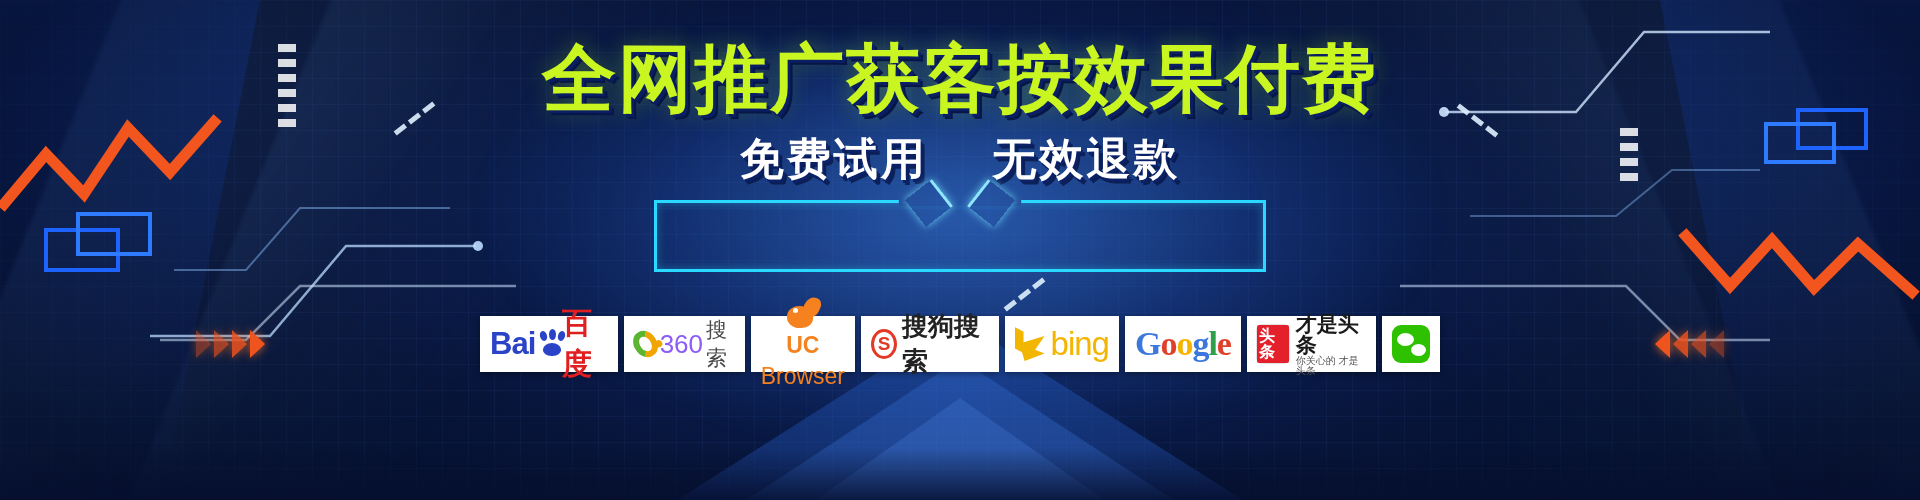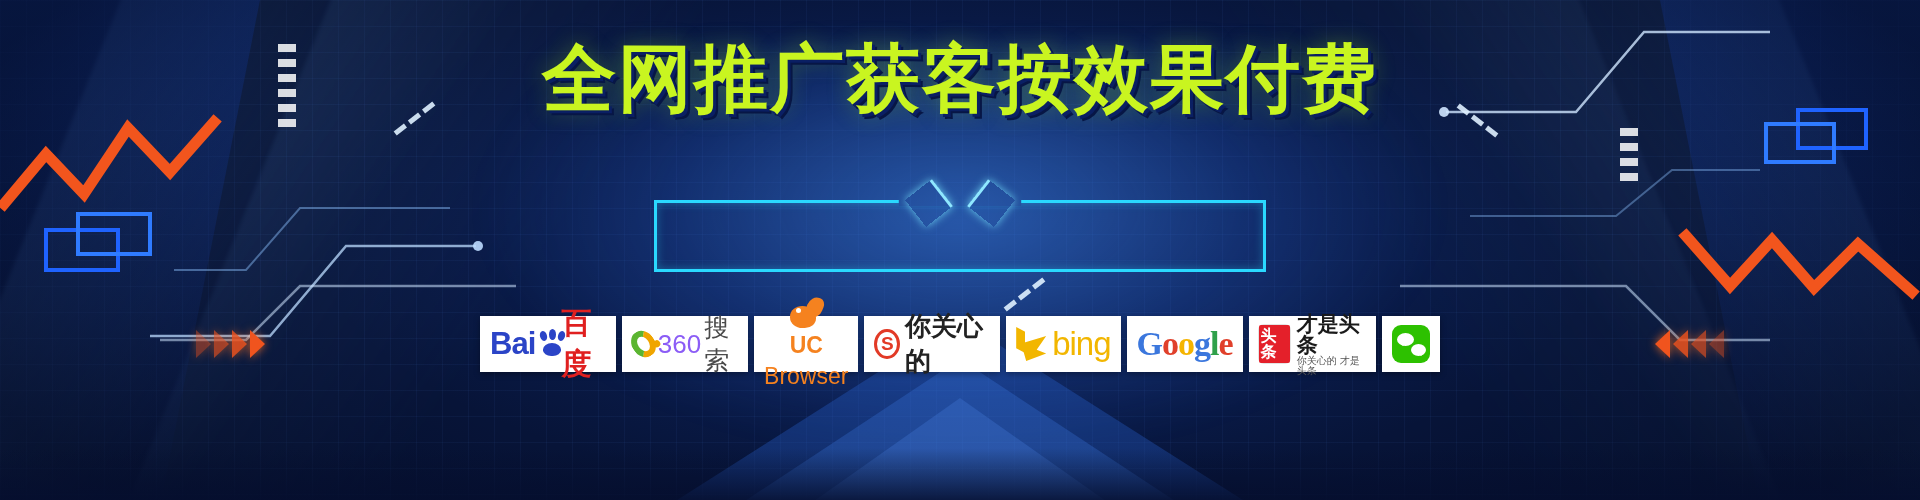--- a/index.html
+++ b/index.html
@@ -158,21 +158,21 @@
     border:6px solid #5bb531;
     border-right-color:#f0a500; border-bottom-color:#f0a500;
     transform:rotate(-35deg);
     position:relative;
   }
   .s360 .ring::after{
     content:""; position:absolute; width:7px;height:7px;border-radius:50%;
     background:#f0a500; right:-9px; bottom:-3px;
   }
   .s360 .t{ color:#8b5cf6; font-size:26px; font-weight:400; letter-spacing:0px; }
-  .s360 .cn{ color:#4a4a4a; font-size:25px; font-weight:400; }
+  .s360 .cn{ color:#4a4a4a; font-size:21px; font-weight:400; }
 
   
   .uc{ display:flex; align-items:center; gap:4px;flex-direction:column; }
   .uc .sq{
     width:32px;height:30px; position:relative;
   }
   .uc .sq .body{
     position:absolute; left:0; bottom:0; width:26px;height:22px;
     background:#f5821f; border-radius:50% 55% 45% 50%;
   }
@@ -370,20 +370,25 @@
   <div class="dotrow d3">
       <i></i>
       <i></i>
       <i></i>
     </div>
 
   <div class="content">
 
     <div class="headline">全网推广获客按效果付费</div>
 
+    <div class="subline">
+      <span>免费试用</span>
+      <span class="gap"></span>
+      <span>无效退款</span>
+    </div>
 
     <div class="framebox">
       <div class="edge"></div>
       <div class="notch-l"></div>
       <div class="notch-r"></div>
     </div>
 
 
     <div class="arrows left">
       <span class="chev c1"></span>
@@ -429,21 +434,21 @@
               <span class="eye"></span>
           </span>
           <span class="uctxt">UC</span>
           <span class="brtxt">Browser</span>
         </div>
       </div>
 
       <div class="logocard">
         <div class="sogou">
           <span class="circ">S</span>
-          <span class="t">你关心的</span>
+          <span class="t">搜狗搜索</span>
         </div>
       </div>
 
       <div class="logocard">
         <div class="bing">
           <span class="mark">
               <span class="s1"></span>
               <span class="s2"></span>
             </span>
           <span class="t">bing</span>

